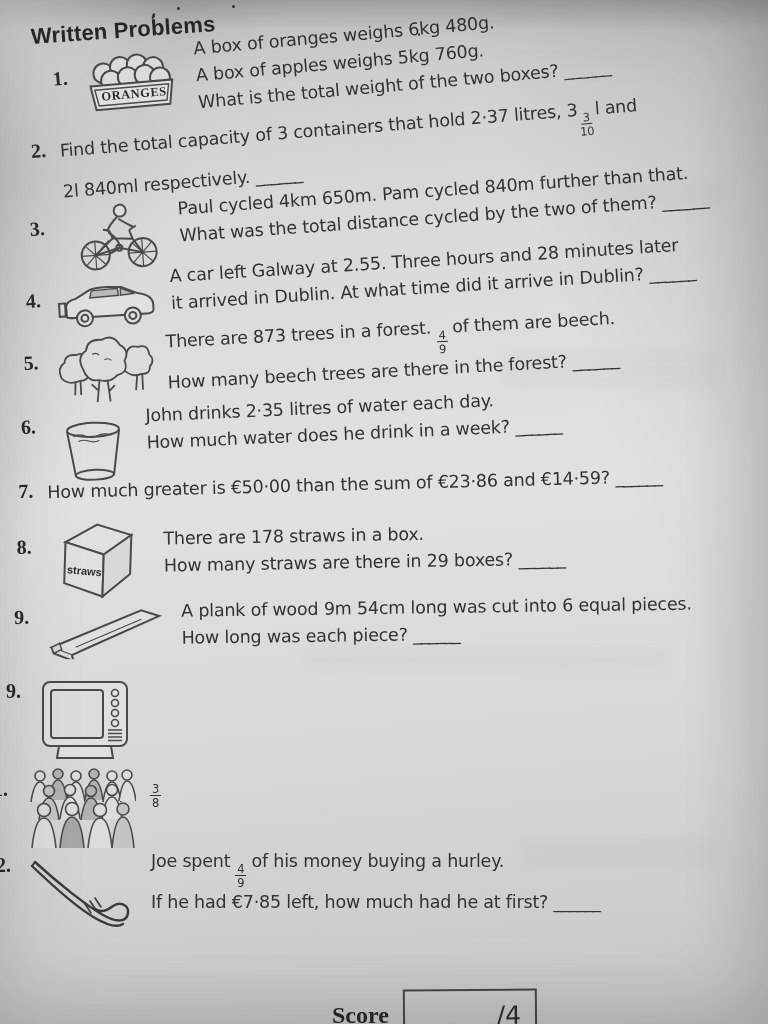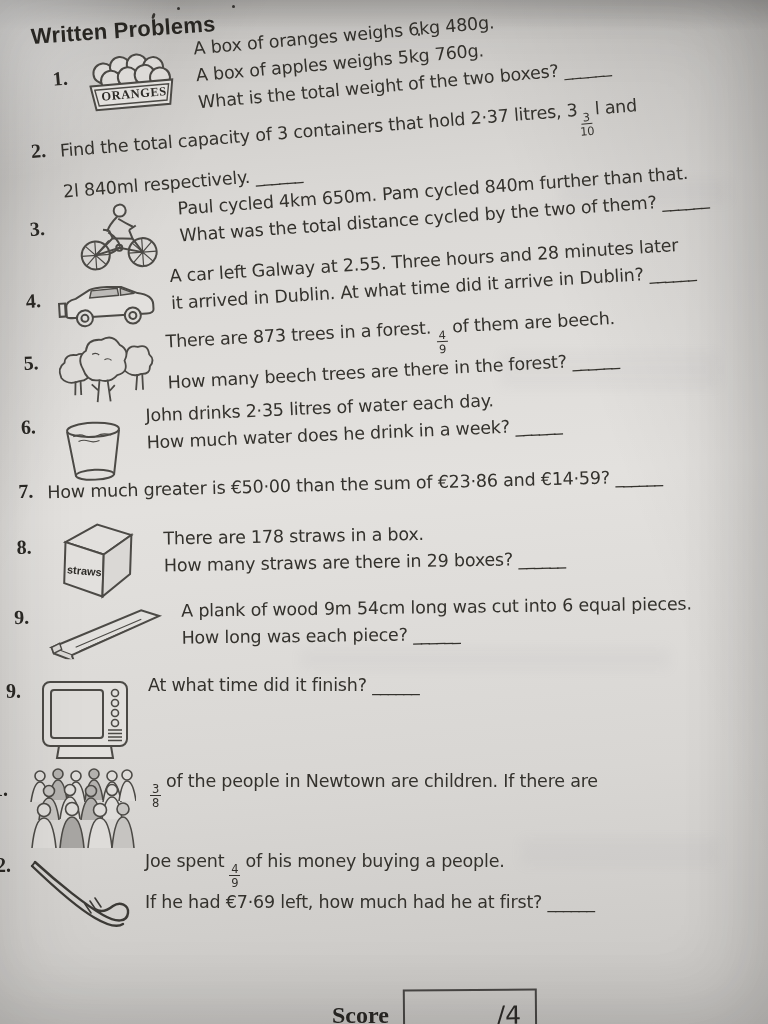--- a/index.html
+++ b/index.html
@@ -221,21 +221,20 @@
         <rect x="14" y="12" width="52" height="48" rx="3" fill="#dedcd9"></rect>
         <circle cx="78" cy="15" r="3.5" stroke-width="1.6"></circle>
           <circle cx="78" cy="25" r="3.5" stroke-width="1.6"></circle>
         <circle cx="78" cy="35" r="3.5" stroke-width="1.6"></circle>
           <circle cx="78" cy="45" r="3.5" stroke-width="1.6"></circle>
         <path d="M71,52 L85,52 M71,55.5 L85,55.5 M71,59 L85,59 M71,62.5 L85,62.5" stroke-width="1.4"></path>
         <polygon points="22,68 74,68 76,80 20,80" fill="#e2e0dd"></polygon>
       </svg>
     </div>
     <div class="ptext" style="margin-left:16px;">
-      <div class="line"><span>At what time did it finish?</span> <span class="blank">______</span></div>
     </div>
   </div>
 
   <div class="problem" style="left:-16px;top:764px;">
     <span class="pnum" style="margin-top:14px;">11.</span>
     <div class="icon" style="margin:0 0 0 16px;">
       <svg width="112" height="88" viewBox="0 0 112 88" fill="none" stroke="#4c4a46" stroke-width="1.6">
         <g>
           <circle cx="16" cy="12" r="5" fill="#dedcd9"></circle>
             <path d="M7,38 Q10,18 16,18 Q22,18 25,38" fill="#dedcd9"></path>
@@ -269,40 +268,40 @@
             <path d="M64,84 Q67,54 76,54 Q85,54 88,84" fill="#dedcd9"></path>
           <circle cx="99" cy="45" r="6" fill="#c6c4c1"></circle>
             <path d="M88,84 Q91,53 99,53 Q107,53 110,84" fill="#c6c4c1"></path>
         </g>
       </svg>
     </div>
     <div class="ptext" style="margin-left:14px;margin-top:4px;">
       <div class="line"><span class="frac" style="margin-left:0;">
             <span class="fnum">3</span>
             <span class="fden">8</span>
-          </span><span>of the people in Newtown are children. If there are</span></div>
+          </span></div>
     </div>
   </div>
 
   <div class="problem" style="left:-14px;top:848px;">
     <span class="pnum" style="margin-top:6px;">12.</span>
     <div class="icon" style="margin:8px 0 0 14px;">
       <svg width="112" height="92" viewBox="0 0 112 92" fill="none" stroke="#3c3a36" stroke-width="2.4" stroke-linecap="round">
         <path d="M10,6 C34,28 62,50 78,59 C92,67 102,66 103,57 C104,49 95,45 88,50 C83,54 76,57 70,53"></path>
         <path d="M7,10 C30,32 56,54 70,62 C82,69 92,72 98,68"></path>
         <path d="M10,6 L7,10" stroke-width="2"></path>
         <path d="M60,48 L66,57 M65,45 L71,54 M70,42 L76,51" stroke-width="1.6"></path>
       </svg>
     </div>
-    <div class="ptext" style="margin-left:8px;">
+    <div class="ptext" style="margin-left:14px;">
       <div class="line"><span>Joe spent</span><span class="frac">
             <span class="fnum">4</span>
             <span class="fden">9</span>
-          </span><span>of his money buying a people.</span></div>
-      <div class="line"><span>If he had €7·69 left, how much had he at first?</span> <span class="blank">______</span></div>
+          </span><span>of his money buying a hurley.</span></div>
+      <div class="line"><span>If he had €7·85 left, how much had he at first?</span> <span class="blank">______</span></div>
     </div>
   </div>
 
   <div class="score">
     <span class="score-label">Score</span>
     <div class="score-box">
       <span>/4</span>
     </div>
   </div>
 

